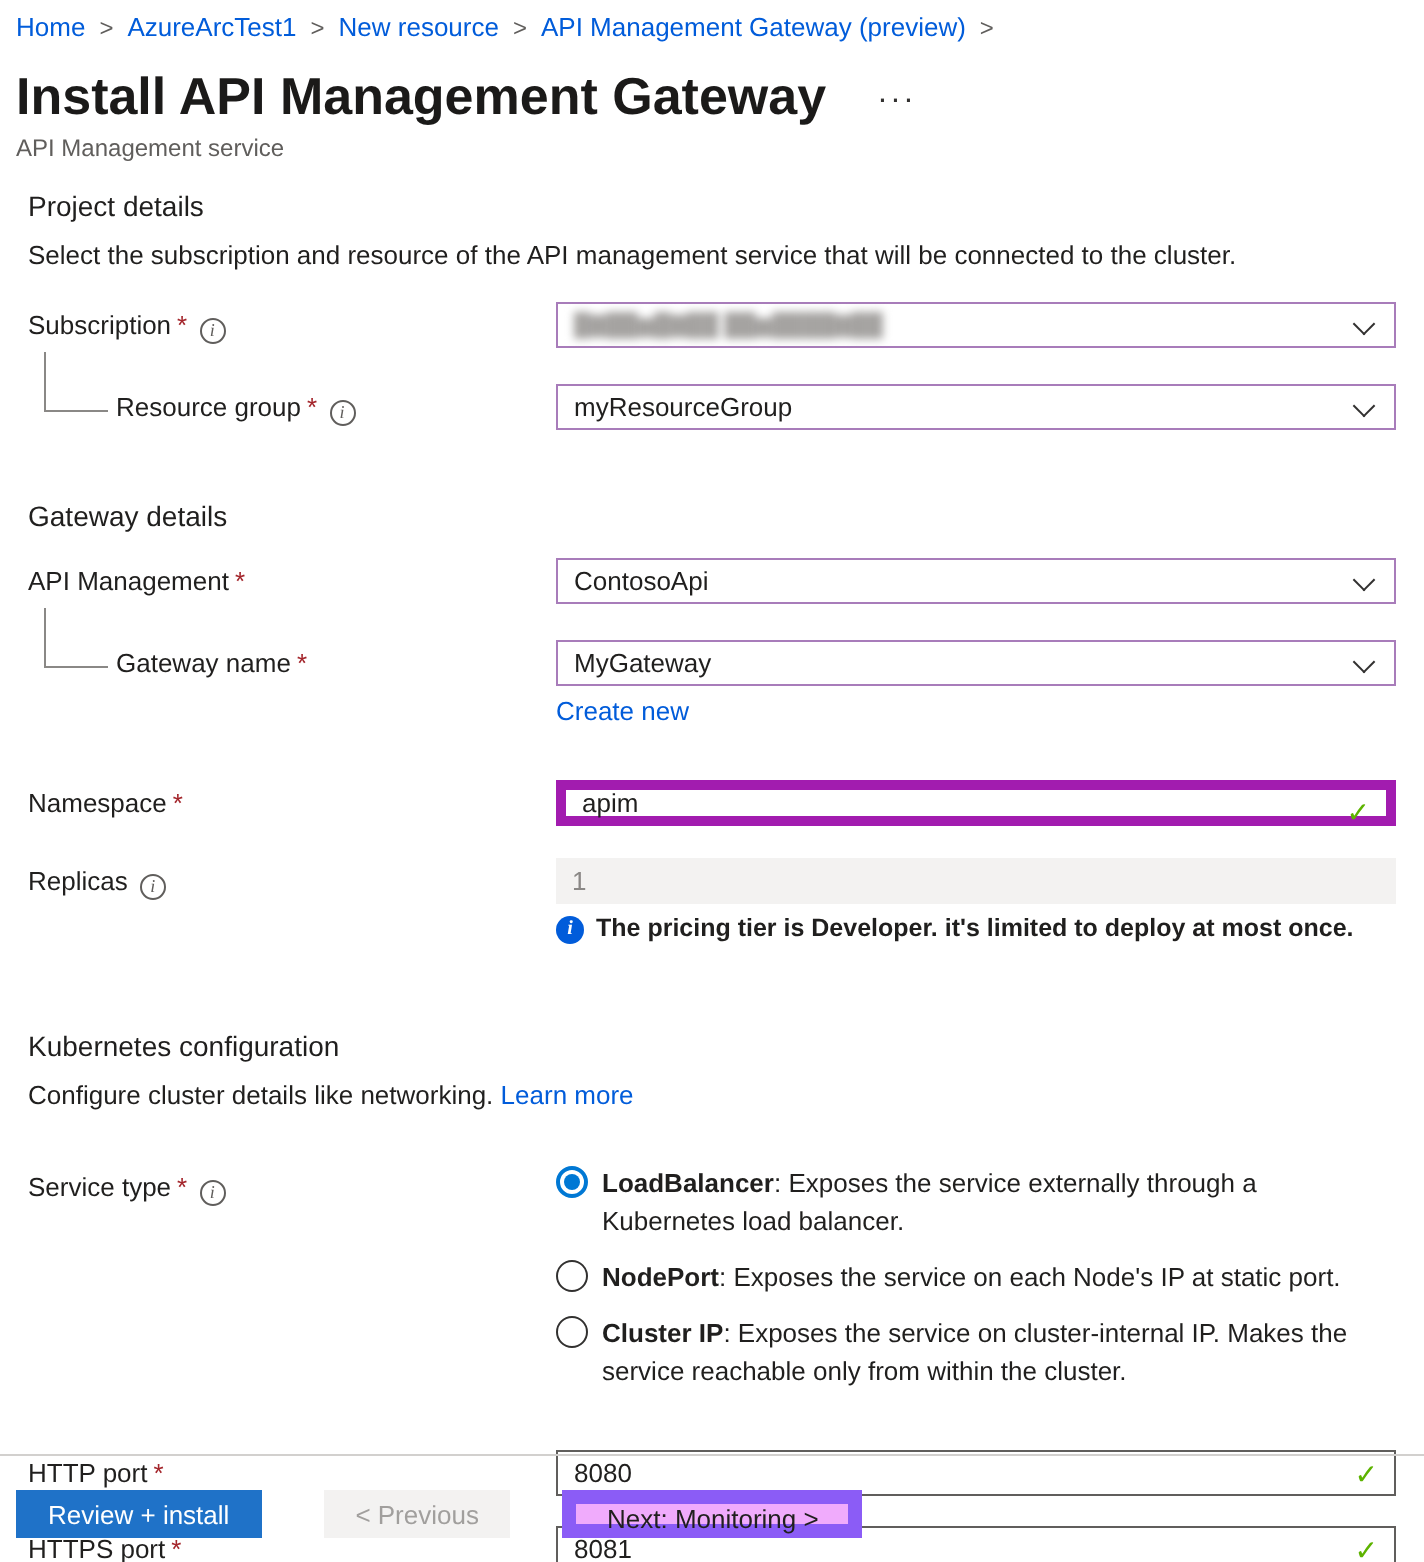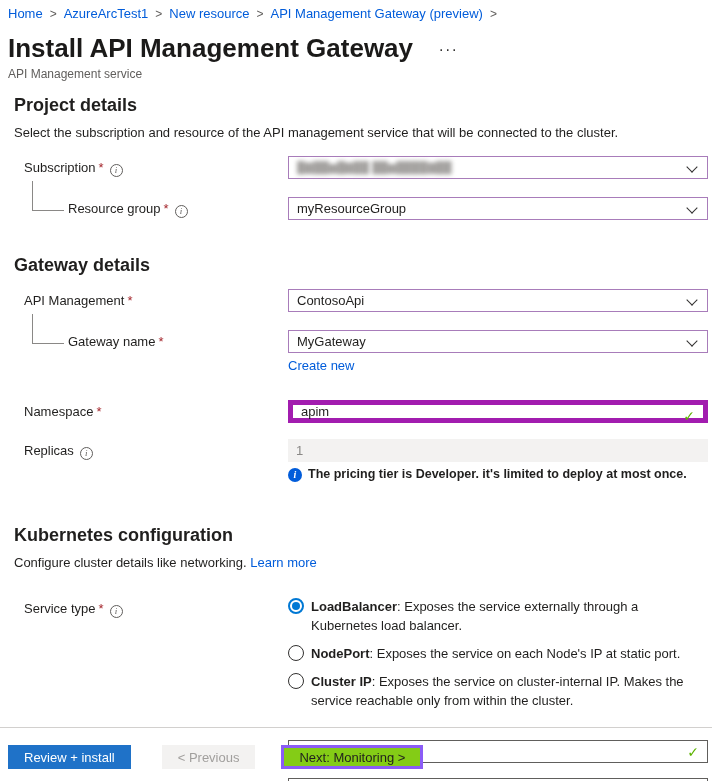--- a/index.html
+++ b/index.html
@@ -12,24 +12,24 @@
   }
   
   .breadcrumb { font-size:13px; line-height:17px; white-space:nowrap; }
   .breadcrumb a { color:#015cda; text-decoration:none; cursor:pointer; }
   .breadcrumb .sep { color:#605e5c; margin:0 7px; font-size:12px; }
   
   .page-title { font-size:26px; font-weight:700; color:#1b1a19; margin-top:9px; line-height:32px; display:inline-block; }
   .ellipsis-menu { display:inline-block; margin-left:26px; color:#323130; font-size:16px; letter-spacing:2px; vertical-align:6px; cursor:pointer; }
   .page-subtitle { font-size:12px; color:#605e5c; margin-top:3px; }
   
-  .section-heading { font-weight:700; font-size:18px; margin-left:6px; }
+  .section-heading { font-weight:400; font-size:14px; margin-left:6px; }
   .section-desc { font-size:13px; margin-left:6px; margin-top:9px; color:#201f1e; }
   
-  .form-row { display:flex; align-items:flex-start; margin-left:16px; position:relative; }
+  .form-row { display:flex; align-items:flex-start; margin-left:6px; position:relative; }
   .label-col { width:264px; padding-top:4px; font-size:13px; color:#201f1e; flex:none; }
   .label-col.indent { padding-left:44px; }
   .control-col { width:420px; flex:none; position:relative; }
   .req { color:#a4262c; margin-left:3px; }
   .info-icon {
     display:inline-block; width:13px; height:13px; border:1px solid #605e5c; border-radius:50%;
     font-size:9px; line-height:11px; text-align:center; color:#605e5c; margin-left:6px;
     font-family:"Liberation Serif","DejaVu Serif",serif; font-style:italic; vertical-align:-1px; cursor:pointer;
   }
   .connector {
@@ -79,21 +79,21 @@
     border-radius:50%; background:#0078d4;
   }
   .radio-text { font-size:13px; line-height:19px; width:396px; }
   .radio-text b { font-weight:700; }
   
   .footer-divider { position:absolute; left:0; right:0; top:727px; border-top:1px solid #d2d0ce; }
   .footer { position:absolute; left:8px; top:745px; display:flex; align-items:center; }
   .btn { font-size:13px; height:24px; padding:0 15px; border:1px solid transparent; cursor:pointer; font-family:inherit; }
   .btn-primary { background:#1f72c8; color:#fff; font-weight:400; border-color:#1f72c8; }
   .btn-disabled { background:#f3f2f1; color:#a19f9d; margin-left:31px; border-color:#f3f2f1; }
-  .btn-secondary { background:#84cc16; color:#201f1e; border:3px solid #8b5cf6; margin-left:26px; }
+  .btn-secondary { background:#f0abfc; color:#201f1e; border:7px solid #8b5cf6; margin-left:26px; }
   
   .mt-project { margin-top:14px; }
   .mt-desc-gap { margin-top:16px; }
   .mt-row { margin-top:18px; }
   .mt-section-gw { margin-top:35px; }
   .mt-row-first { margin-top:13px; }
   .mt-namespace { margin-top:27px; }
   .mt-replicas { margin-top:16px; }
   .mt-k8s { margin-top:43px; }
   .mt-service { margin-top:27px; }

